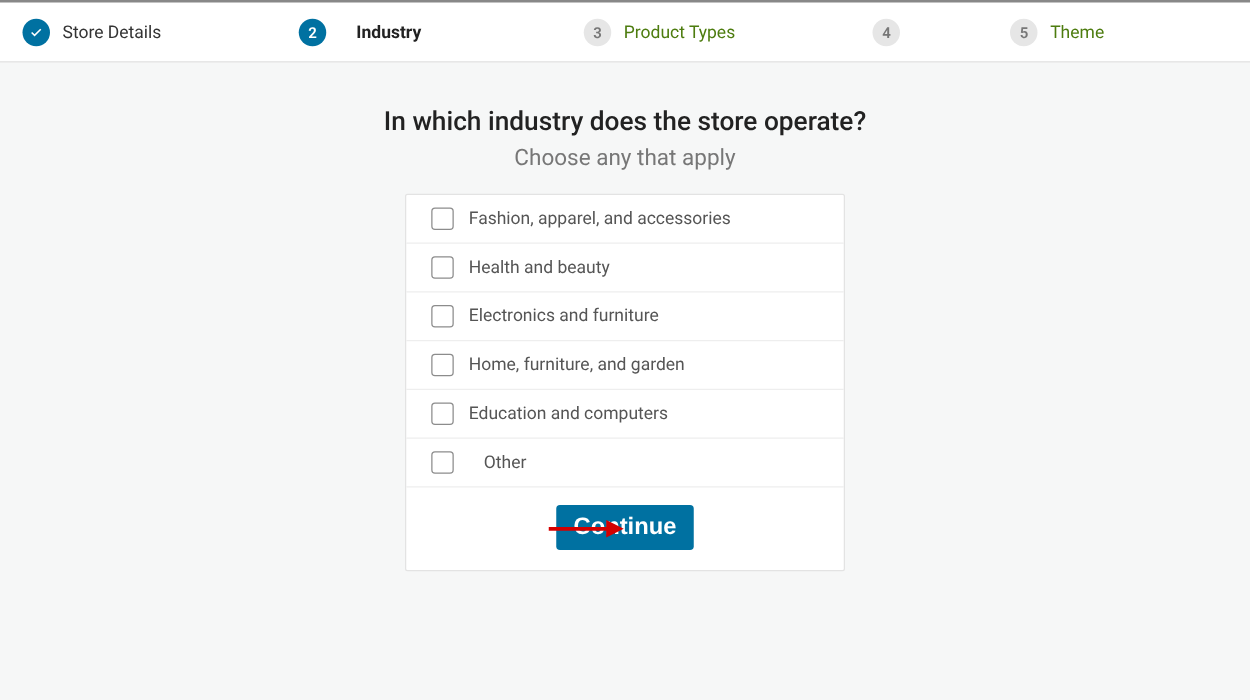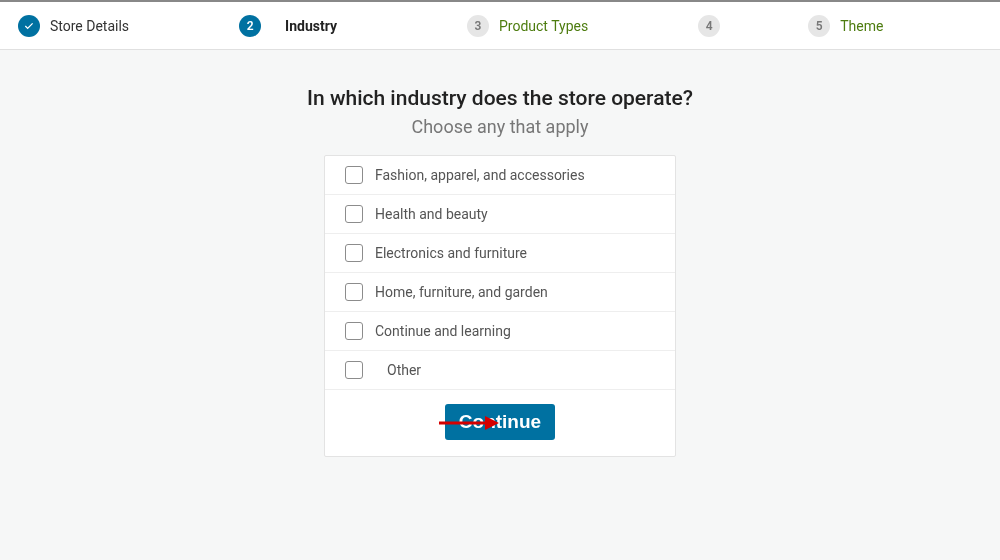--- a/index.html
+++ b/index.html
@@ -152,21 +152,21 @@
     <label class="option">
       <span class="chk"></span>
       <span class="opt-label">Electronics and furniture</span>
     </label>
     <label class="option">
       <span class="chk"></span>
       <span class="opt-label">Home, furniture, and garden</span>
     </label>
     <label class="option">
       <span class="chk"></span>
-      <span class="opt-label">Continue and learning</span>
+      <span class="opt-label">Education and computers</span>
     </label>
     <label class="option">
       <span class="chk"></span>
       <span class="opt-label">Other</span>
     </label>
 
     <div class="footer">
       <span class="arrow">
         <svg width="64" height="18" viewBox="0 0 64 18">
           <line x1="2" y1="9" x2="50" y2="9" stroke="#d40000" stroke-width="3"></line>

